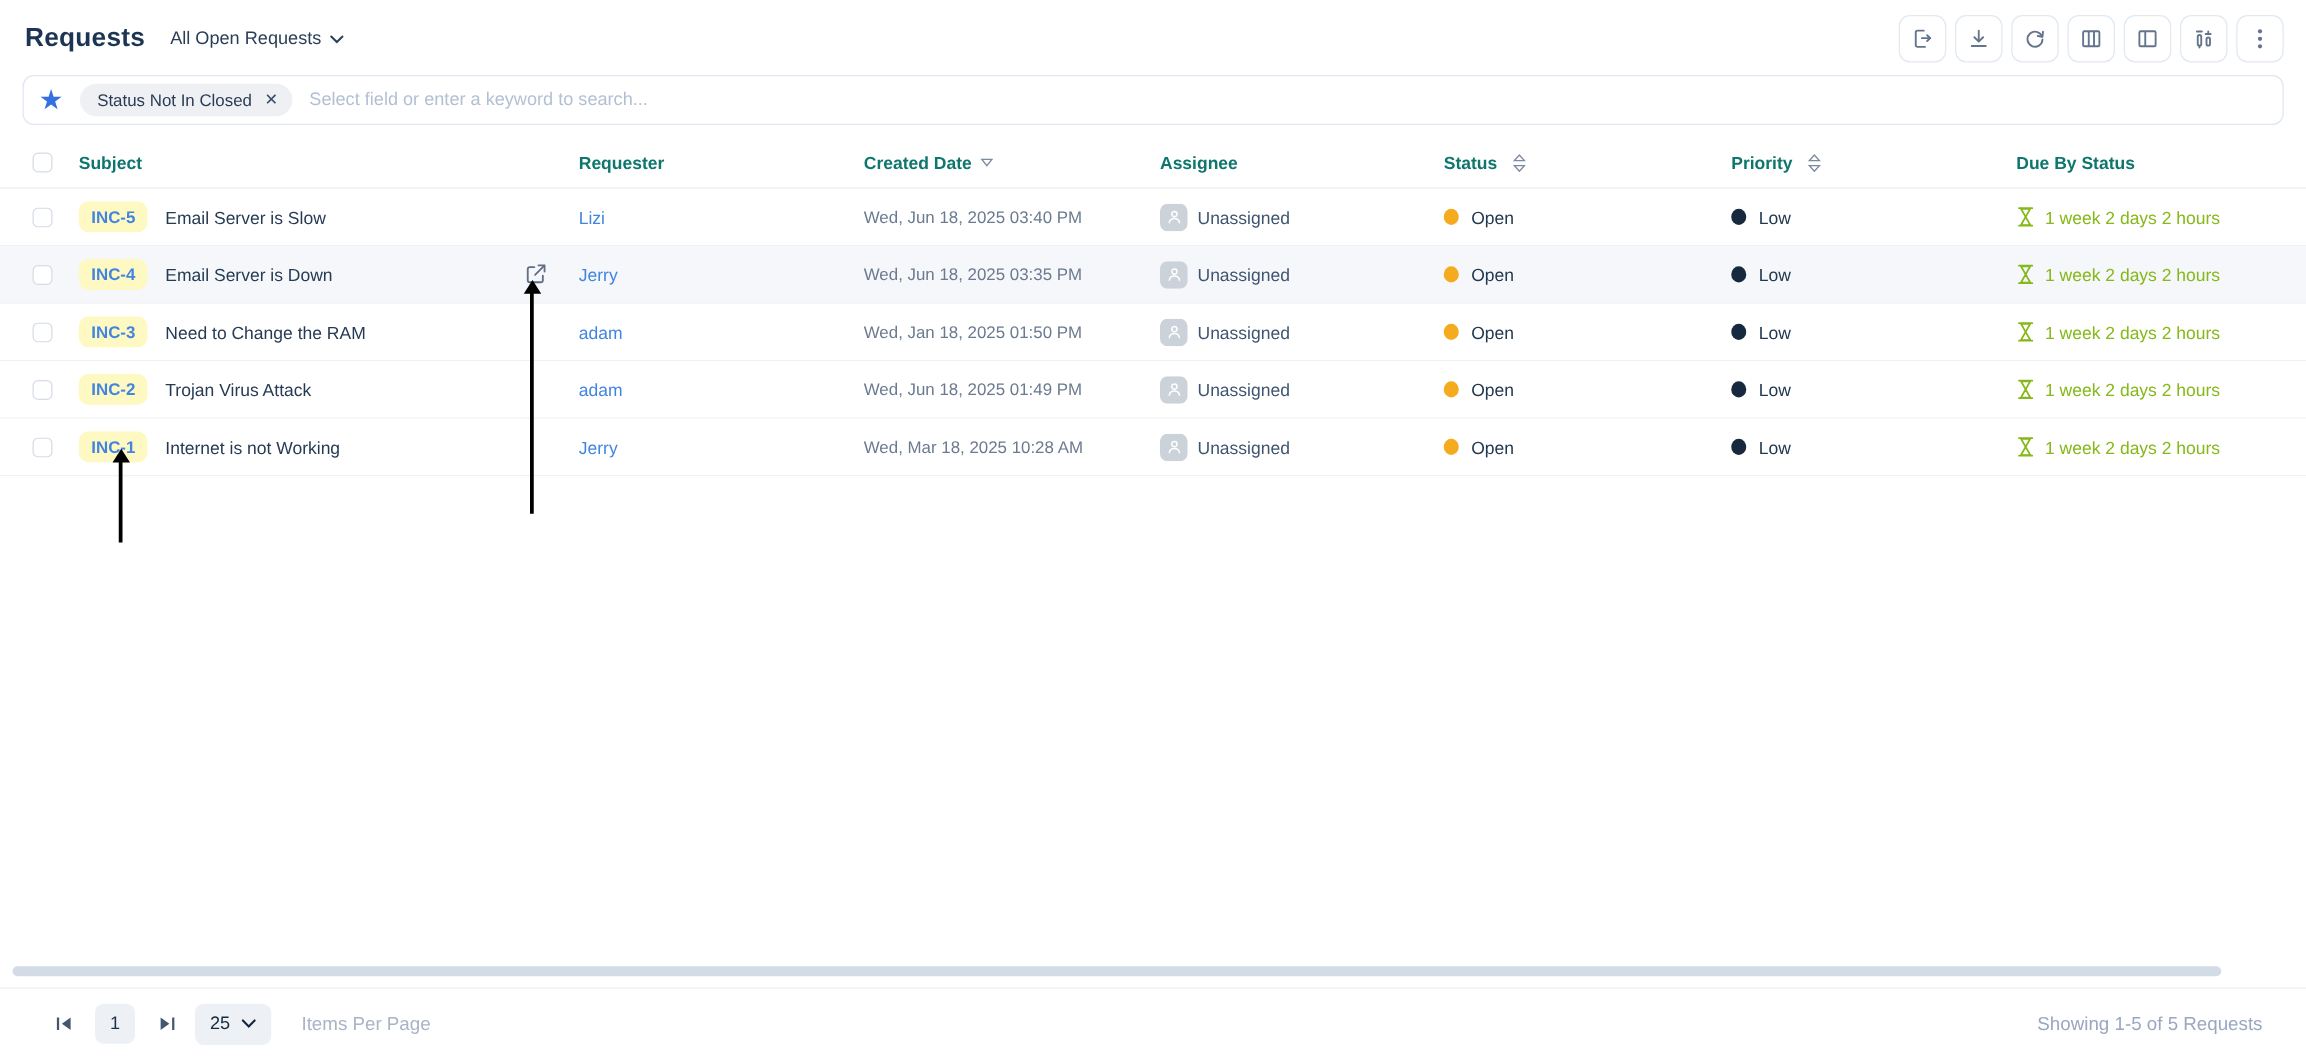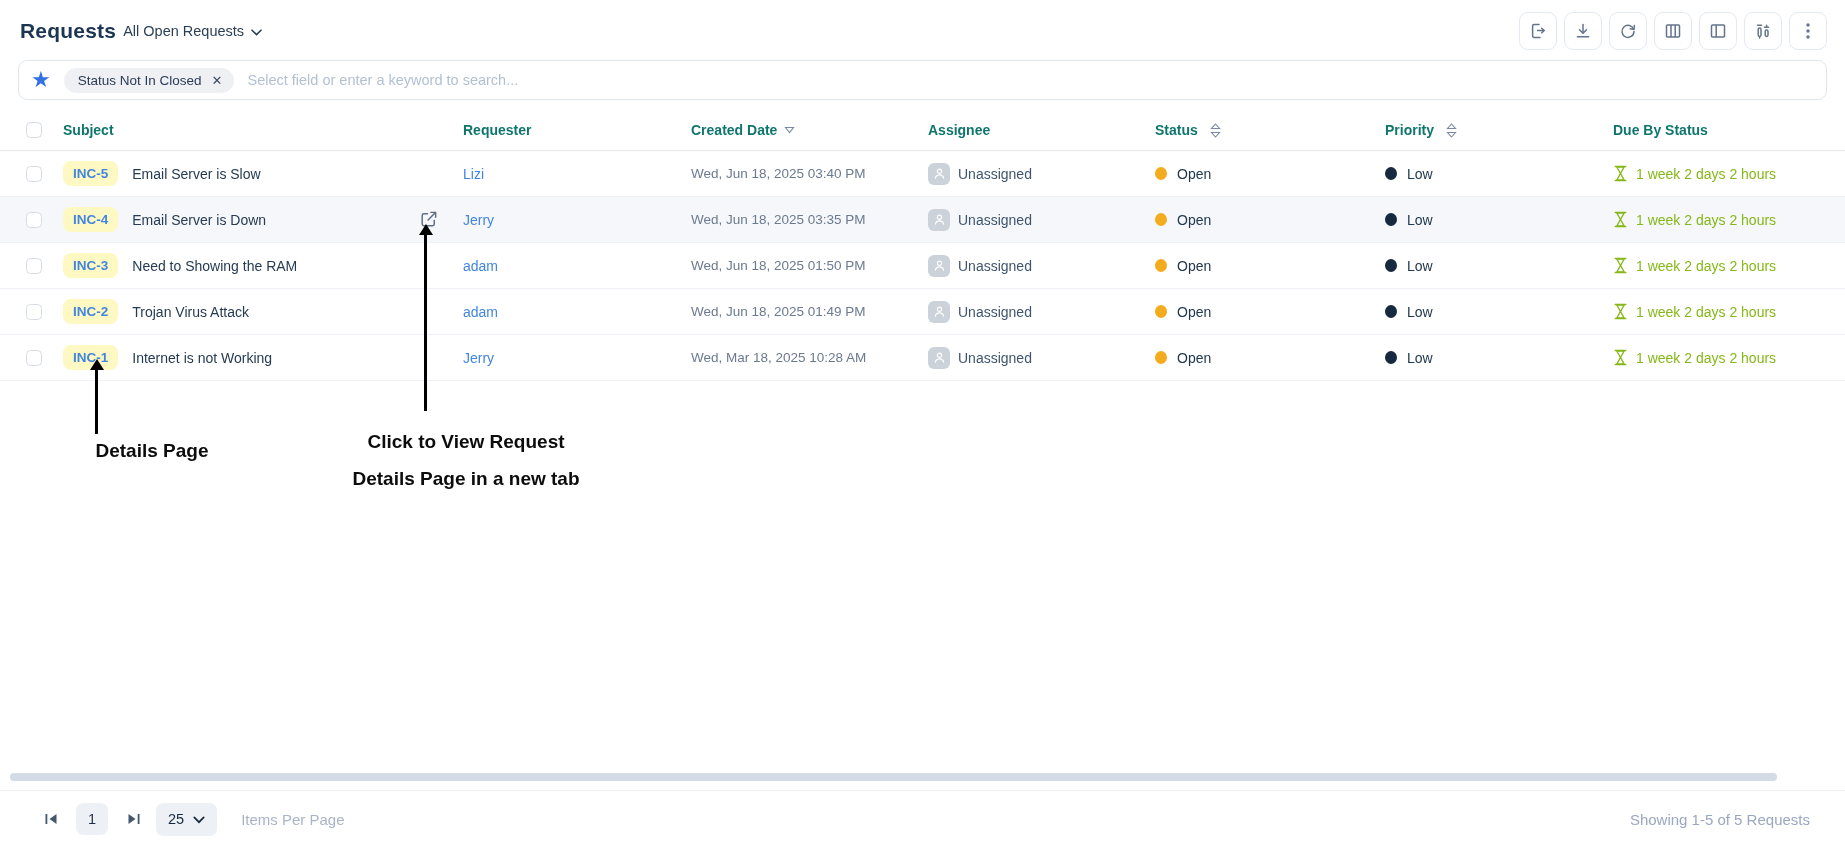--- a/index.html
+++ b/index.html
@@ -5,21 +5,21 @@
   * { margin:0; padding:0; box-sizing:border-box; }
   html,body { width:1845px; height:845px; }
   body {
     font-family:"Liberation Sans","DejaVu Sans",sans-serif;
     background:#ffffff; color:#21395a; overflow:hidden; position:relative;
   }
   .page { position:relative; width:1845px; height:845px; background:#fff; }
 
   
   .topbar { display:flex; align-items:center; justify-content:space-between; padding:12px 18px 6px 20px; }
-  .topbar-left { display:flex; align-items:center; gap:7px; }
+  .topbar-left { display:flex; align-items:center; gap:20px; }
   .page-title { font-size:21px; font-weight:700; color:#1c3553; letter-spacing:.2px; }
   .view-selector { display:flex; align-items:center; gap:7px; font-size:14.5px; color:#2a3f56; cursor:pointer; }
   .toolbar { display:flex; align-items:center; gap:7px; }
   .tool-btn {
     width:38px; height:38px; border:1px solid #e2e9f1; border-radius:9px; background:#fff;
     display:flex; align-items:center; justify-content:center; cursor:pointer; color:#64748b;
   }
   .tool-btn svg { display:block; }
 
   
@@ -334,28 +334,28 @@
         </span>
         <span class="due-text">1 week 2 days 2 hours</span>
       </div>
     </div>
       <div class="grid-row row">
       <div class="cell c-check">
           <span class="checkbox"></span>
         </div>
       <div class="cell c-subject">
         <span class="badge">INC-3</span>
-        <span class="subject-text">Need to Showing the RAM</span>
+        <span class="subject-text">Need to Change the RAM</span>
 
       </div>
       <div class="cell c-req">
           <a class="link">adam</a>
         </div>
       <div class="cell c-date">
-          <span class="date-text">Wed, Jun 18, 2025 01:50 PM</span>
+          <span class="date-text">Wed, Jan 18, 2025 01:50 PM</span>
         </div>
       <div class="cell c-assignee">
         <span class="avatar">
           <svg width="13" height="13" viewBox="0 0 14 14" fill="none" stroke="#ffffff" stroke-width="1.3" stroke-linecap="round">
               <circle cx="7" cy="4.6" r="2.3"></circle>
               <path d="M2.6 12c.5-2.4 2.3-3.5 4.4-3.5s3.9 1.1 4.4 3.5"></path>
             </svg>
         </span>
         <span class="assignee-text">Unassigned</span>
       </div>
@@ -464,28 +464,23 @@
               <path d="M3.8 15 h7.4 L7.5 8.5 Z"></path>
             </svg>
         </span>
         <span class="due-text">1 week 2 days 2 hours</span>
       </div>
     </div>
     </div>
 
   <div class="annotation-arrow" style="left:95px; top:368px; height:66px;"></div>
   <div class="annotation-text" style="left:18px; top:432px; width:268px;">
-    <div>Details Page</div>
   </div>
 
   <div class="annotation-arrow" style="left:424px; top:233px; height:178px;"></div>
-  <div class="annotation-text" style="left:330px; top:423px; width:272px;">
-    <div>Click to View Request</div>
-    <div>Details Page in a new tab</div>
-  </div>
 
   <div class="hscroll-thumb"></div>
   <div class="footer-divider"></div>
 
   <div class="footer">
     <div class="pager">
       <span class="nav-btn">
         <svg width="15" height="14" viewBox="0 0 15 14" fill="#43586f">
             <rect x="1.5" y="2" width="1.8" height="10"></rect>
             <path d="M12.5 2 5.5 7l7 5z"></path>

